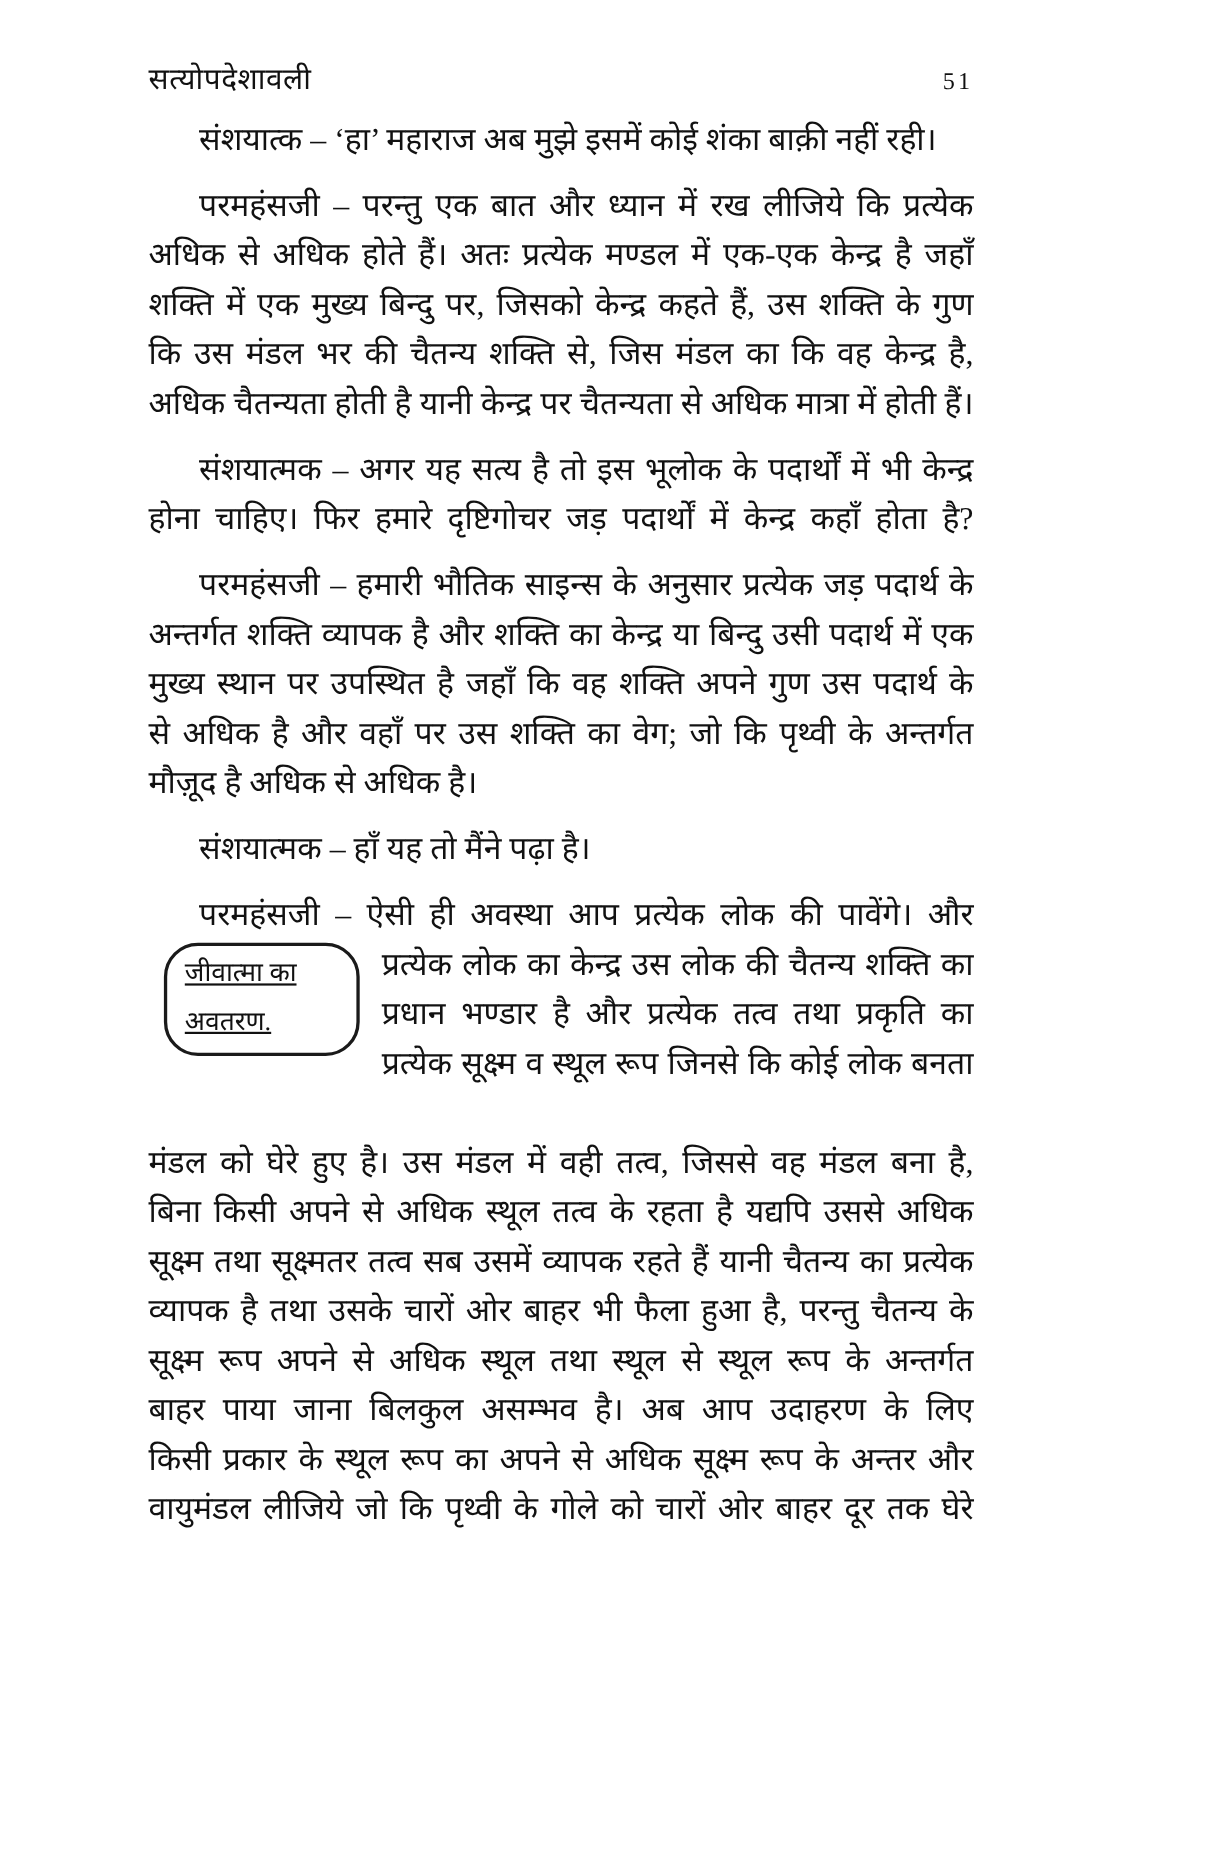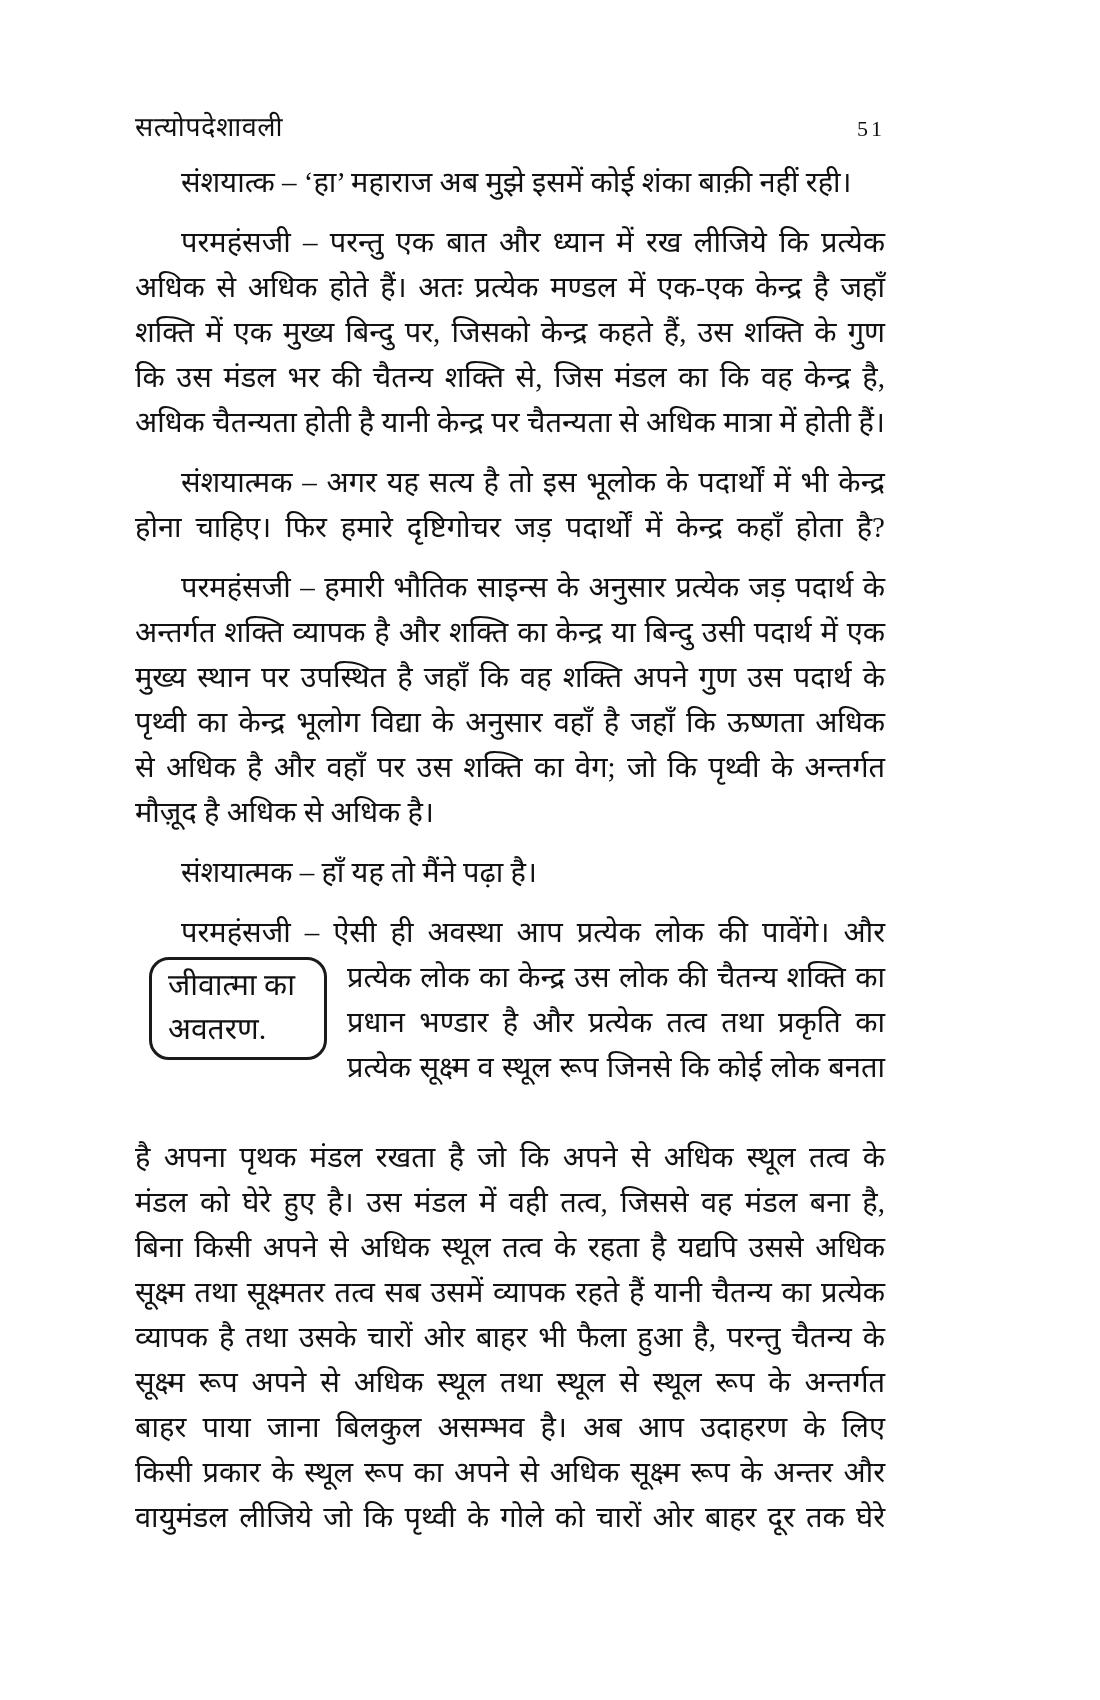--- a/index.html
+++ b/index.html
@@ -6,21 +6,21 @@
   body{
     width:1100px;height:1700px;
     background:#ffffff;
     color:#111;
     font-family:"Liberation Serif","DejaVu Serif",serif;
     overflow:hidden;
   }
   .page{
     box-sizing:border-box;
     width:1100px;height:1700px;
-    padding:107px 215px 0 135px;
+    padding:52px 215px 0 135px;
   }
   .header{
     display:flex;justify-content:space-between;align-items:baseline;
     margin-bottom:16px;
   }
   .book-title{font-size:27px;font-weight:500;letter-spacing:0.5px;}
   .page-number{font-size:22px;letter-spacing:3px;font-weight:400;text-align:center;}
   .body-text{font-size:29px;line-height:45px;font-weight:500;}
   .para{margin:15px 0 9px 0;}
   .line{
@@ -32,25 +32,26 @@
   .line.indent{text-indent:46px;}
   .note-float{
     float:left;
     width:178px;
     height:178px;
     margin:2px 20px 0 14px;
   }
   .note-box{
     box-sizing:border-box;
     border:3.5px solid #1a1a1a;
-    border-radius:20px;
+    border-radius:31px;
     padding:3px 10px 6px 16px;
-    font-size:30px;
+    font-size:24px;
     line-height:44px;
     background:#fff;
+    text-decoration:underline;
   }
   .clear{clear:both;}
 </style>
 </head>
 <body>
 
 <div class="page">
 
   <div class="header">
     <span class="book-title">सत्योपदेशावली</span>
@@ -73,21 +74,20 @@
 
     <div class="para">
       <div class="line indent">संशयात्मक – अगर यह सत्य है तो इस भूलोक के पदार्थों में भी केन्द्र</div>
       <div class="line">होना चाहिए। फिर हमारे दृष्टिगोचर जड़ पदार्थों में केन्द्र कहाँ होता है?</div>
     </div>
 
     <div class="para">
       <div class="line indent">परमहंसजी – हमारी भौतिक साइन्स के अनुसार प्रत्येक जड़ पदार्थ के</div>
       <div class="line">अन्तर्गत शक्ति व्यापक है और शक्ति का केन्द्र या बिन्दु उसी पदार्थ में एक</div>
       <div class="line">मुख्य स्थान पर उपस्थित है जहाँ कि वह शक्ति अपने गुण उस पदार्थ के</div>
-      <div class="line">पृथ्वी का केन्द्र भूलोग विद्या के अनुसार वहाँ है जहाँ कि ऊष्णता अधिक</div>
       <div class="line">से अधिक है और वहाँ पर उस शक्ति का वेग; जो कि पृथ्वी के अन्तर्गत</div>
       <div class="line short">मौज़ूद है अधिक से अधिक है।</div>
     </div>
 
     <div class="para">
       <div class="line short indent">संशयात्मक – हाँ यह तो मैंने पढ़ा है।</div>
     </div>
 
     <div class="para">
       <div class="line indent">परमहंसजी – ऐसी ही अवस्था आप प्रत्येक लोक की पावेंगे। और</div>
@@ -96,21 +96,20 @@
         <div class="note-box">
           <div>जीवात्मा का</div>
           <div>अवतरण.</div>
         </div>
       </div>
 
       <div class="line">प्रत्येक लोक का केन्द्र उस लोक की चैतन्य शक्ति का</div>
       <div class="line">प्रधान भण्डार है और प्रत्येक तत्व तथा प्रकृति का</div>
       <div class="line">प्रत्येक सूक्ष्म व स्थूल रूप जिनसे कि कोई लोक बनता</div>
       <div class="clear"></div>
-      <div class="line">है अपना पृथक मंडल रखता है जो कि अपने से अधिक स्थूल तत्व के</div>
       <div class="line">मंडल को घेरे हुए है। उस मंडल में वही तत्व, जिससे वह मंडल बना है,</div>
       <div class="line">बिना किसी अपने से अधिक स्थूल तत्व के रहता है यद्यपि उससे अधिक</div>
       <div class="line">सूक्ष्म तथा सूक्ष्मतर तत्व सब उसमें व्यापक रहते हैं यानी चैतन्य का प्रत्येक</div>
       <div class="line">व्यापक है तथा उसके चारों ओर बाहर भी फैला हुआ है, परन्तु चैतन्य के</div>
       <div class="line">सूक्ष्म रूप अपने से अधिक स्थूल तथा स्थूल से स्थूल रूप के अन्तर्गत</div>
       <div class="line">बाहर पाया जाना बिलकुल असम्भव है। अब आप उदाहरण के लिए</div>
       <div class="line">किसी प्रकार के स्थूल रूप का अपने से अधिक सूक्ष्म रूप के अन्तर और</div>
       <div class="line">वायुमंडल लीजिये जो कि पृथ्वी के गोले को चारों ओर बाहर दूर तक घेरे</div>
     </div>
 

